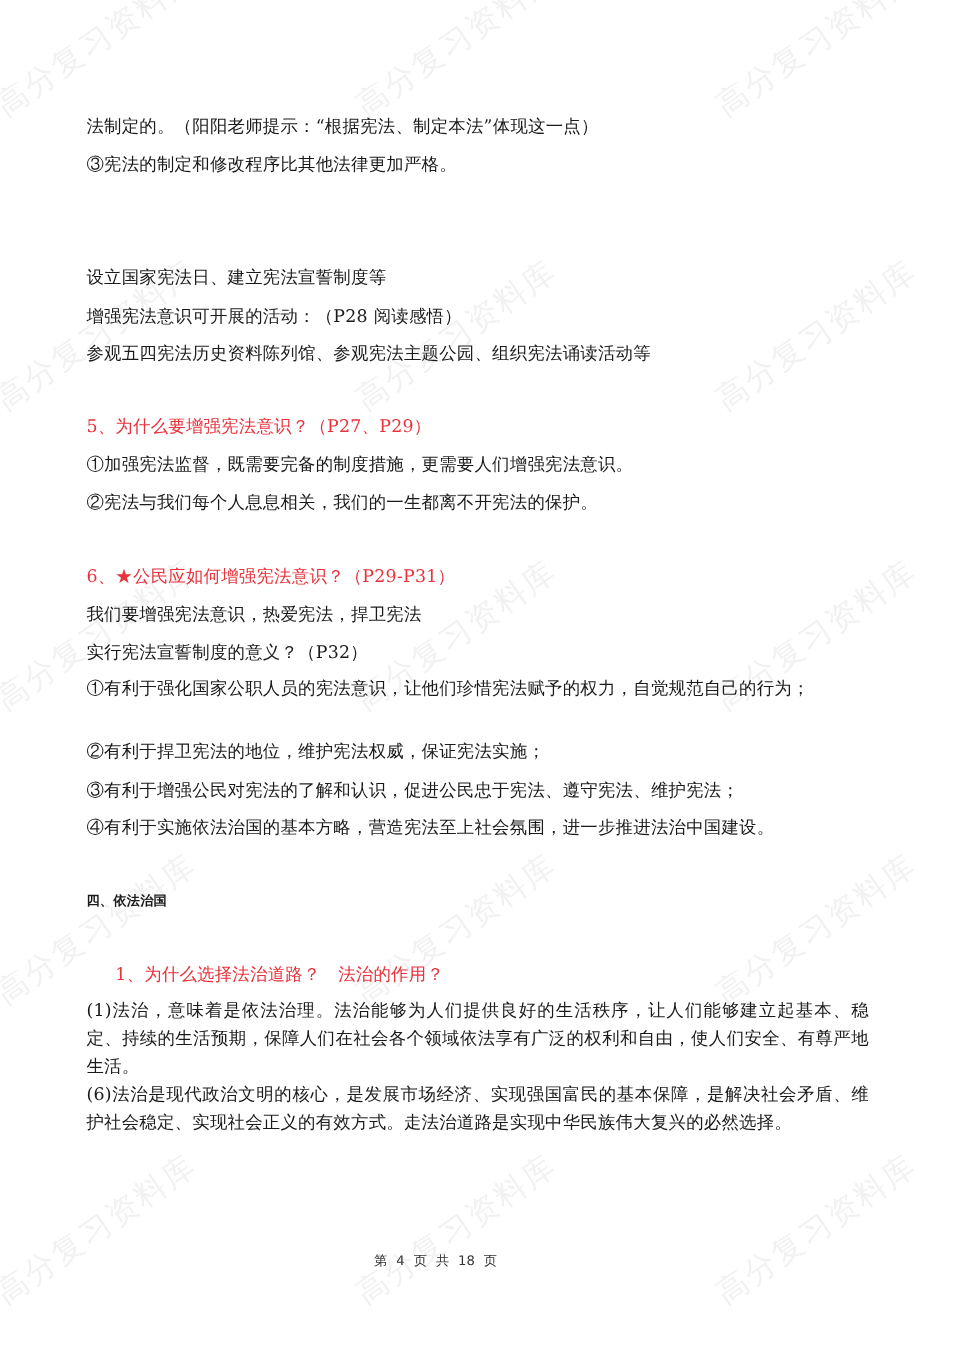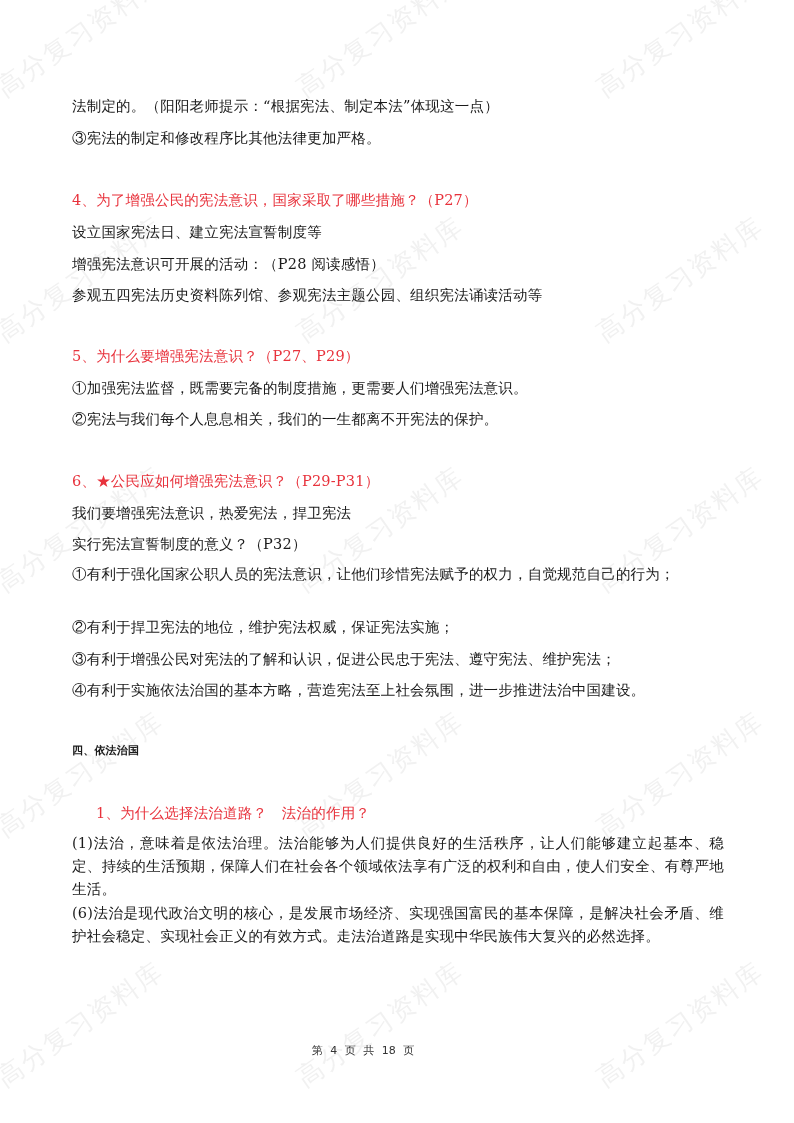--- a/index.html
+++ b/index.html
@@ -45,21 +45,20 @@
     <div class="wm" style="left:310px;top:810px;">高分复习资料库</div>
     <div class="wm" style="left:610px;top:810px;">高分复习资料库</div>
     <div class="wm" style="left:10px;top:1060px;">高分复习资料库</div>
     <div class="wm" style="left:310px;top:1060px;">高分复习资料库</div>
     <div class="wm" style="left:610px;top:1060px;">高分复习资料库</div>
   </div>
 
   <div class="line" style="top:96px;">法制定的。（阳阳老师提示：“根据宪法、制定本法”体现这一点）</div>
   <div class="line" style="top:128px;">③宪法的制定和修改程序比其他法律更加严格。</div>
 
-  <div class="line red" style="top:190px;">4、为了增强公民的宪法意识，国家采取了哪些措施？（P27）</div>
   <div class="line" style="top:222px;">设立国家宪法日、建立宪法宣誓制度等</div>
   <div class="line" style="top:254px;">增强宪法意识可开展的活动：（P28 阅读感悟）</div>
   <div class="line" style="top:285px;">参观五四宪法历史资料陈列馆、参观宪法主题公园、组织宪法诵读活动等</div>
 
   <div class="line red" style="top:346px;text-align:center;">5、为什么要增强宪法意识？（P27、P29）</div>
   <div class="line" style="top:378px;">①加强宪法监督，既需要完备的制度措施，更需要人们增强宪法意识。</div>
   <div class="line" style="top:409px;">②宪法与我们每个人息息相关，我们的一生都离不开宪法的保护。</div>
 
   <div class="line red" style="top:471px;">6、★公民应如何增强宪法意识？（P29-P31）</div>
   <div class="line" style="top:503px;">我们要增强宪法意识，热爱宪法，捍卫宪法</div>

